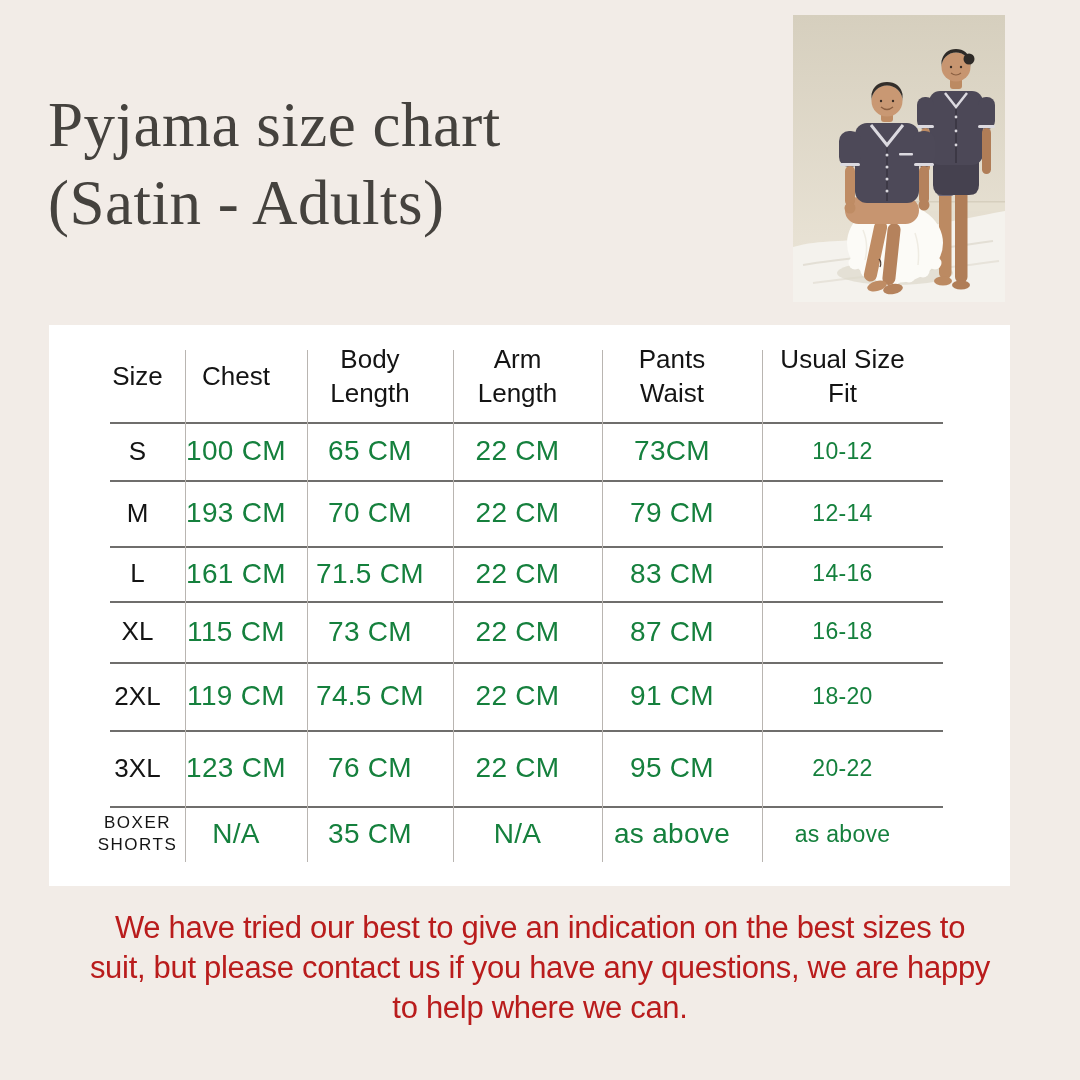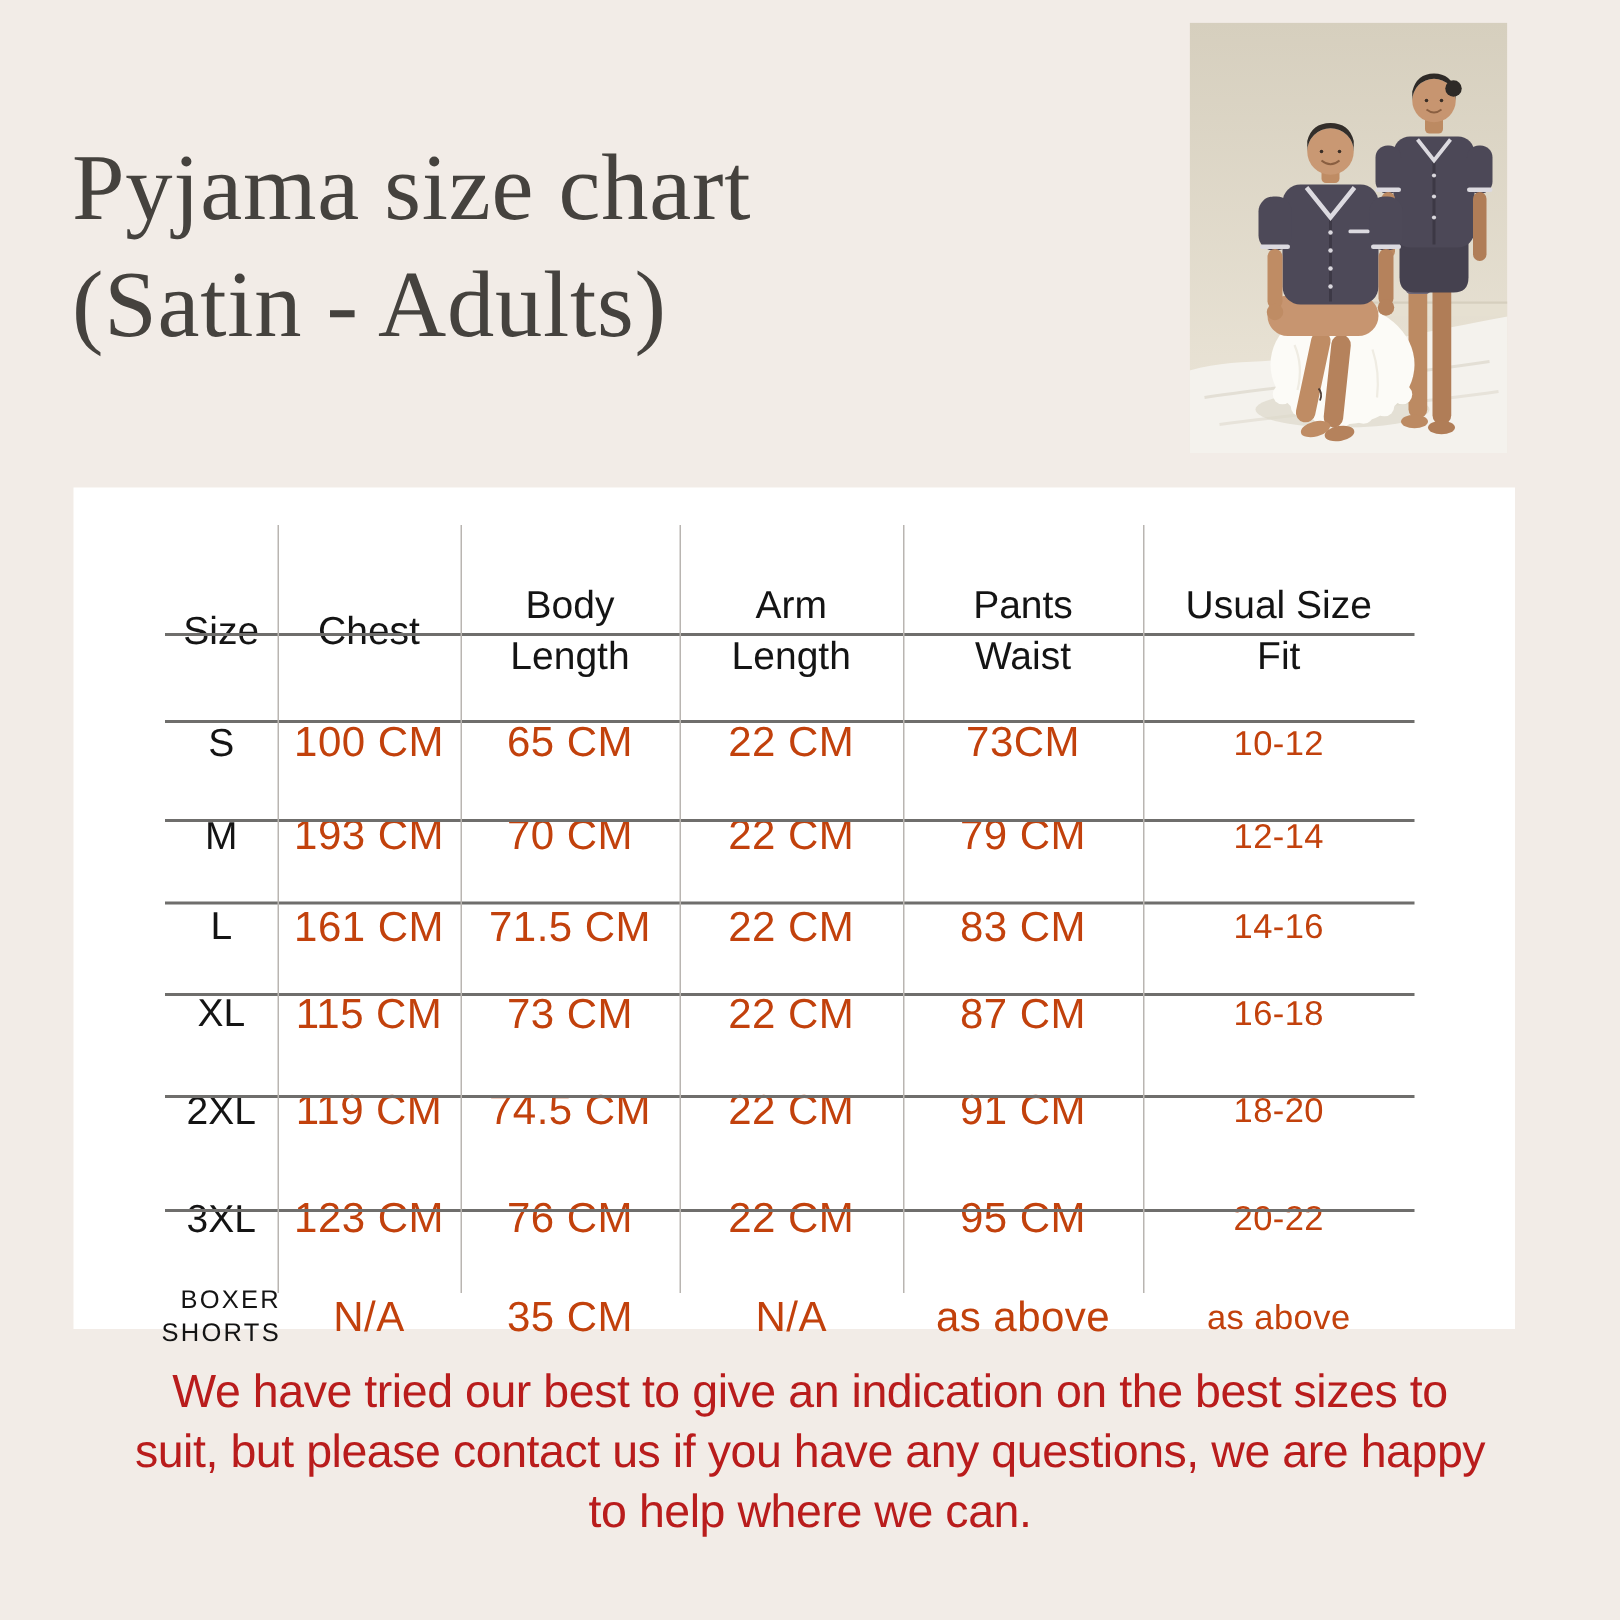--- a/index.html
+++ b/index.html
@@ -19,36 +19,35 @@
   
   .photo{
     position:absolute;left:793px;top:15px;width:212px;height:287px;overflow:hidden;
   }
   .photo svg{display:block;}
   
   .panel{
     position:absolute;left:49px;top:325px;width:961px;height:561px;background:#ffffff;
   }
   .grid{
-    position:absolute;left:61px;top:0;width:833px;
+    position:absolute;left:51px;top:0;width:833px;
     display:grid;
     grid-template-columns:75px 122px 146px 149px 160px 181px;
     grid-template-rows:97px 58px 66px 55px 61px 68px 76px 56px;
-    margin-top:44px;
   }
   .trow{display:contents;}
   .cell{
     display:flex;align-items:center;justify-content:center;text-align:center;
     white-space:pre-line;
   }
   .hdr{font-size:26px;line-height:34px;color:#141414;padding-top:4px;}
   .sz{font-size:26px;color:#141414;}
-  .val{font-size:28px;color:#c2410c;letter-spacing:0.3px;}
+  .val{font-size:28px;color:#15803d;letter-spacing:0.3px;}
   .fit{font-size:23px;}
-  .boxer{font-size:17px;line-height:22px;letter-spacing:1.5px;text-align:right;}
+  .boxer{font-size:17px;line-height:22px;letter-spacing:1.5px;}
   .hline{position:absolute;left:61px;width:833px;height:2px;background:#6f6e6c;}
   .vline{position:absolute;top:25px;height:512px;width:1px;background:#b9b5b1;}
   
   .footer{
     position:absolute;left:0;top:908px;width:1080px;
     font-size:31px;line-height:40px;color:#b91c1c;letter-spacing:-0.3px;
     text-align:center;white-space:pre-line;font-weight:400;
   }
 </style>
 </head>

